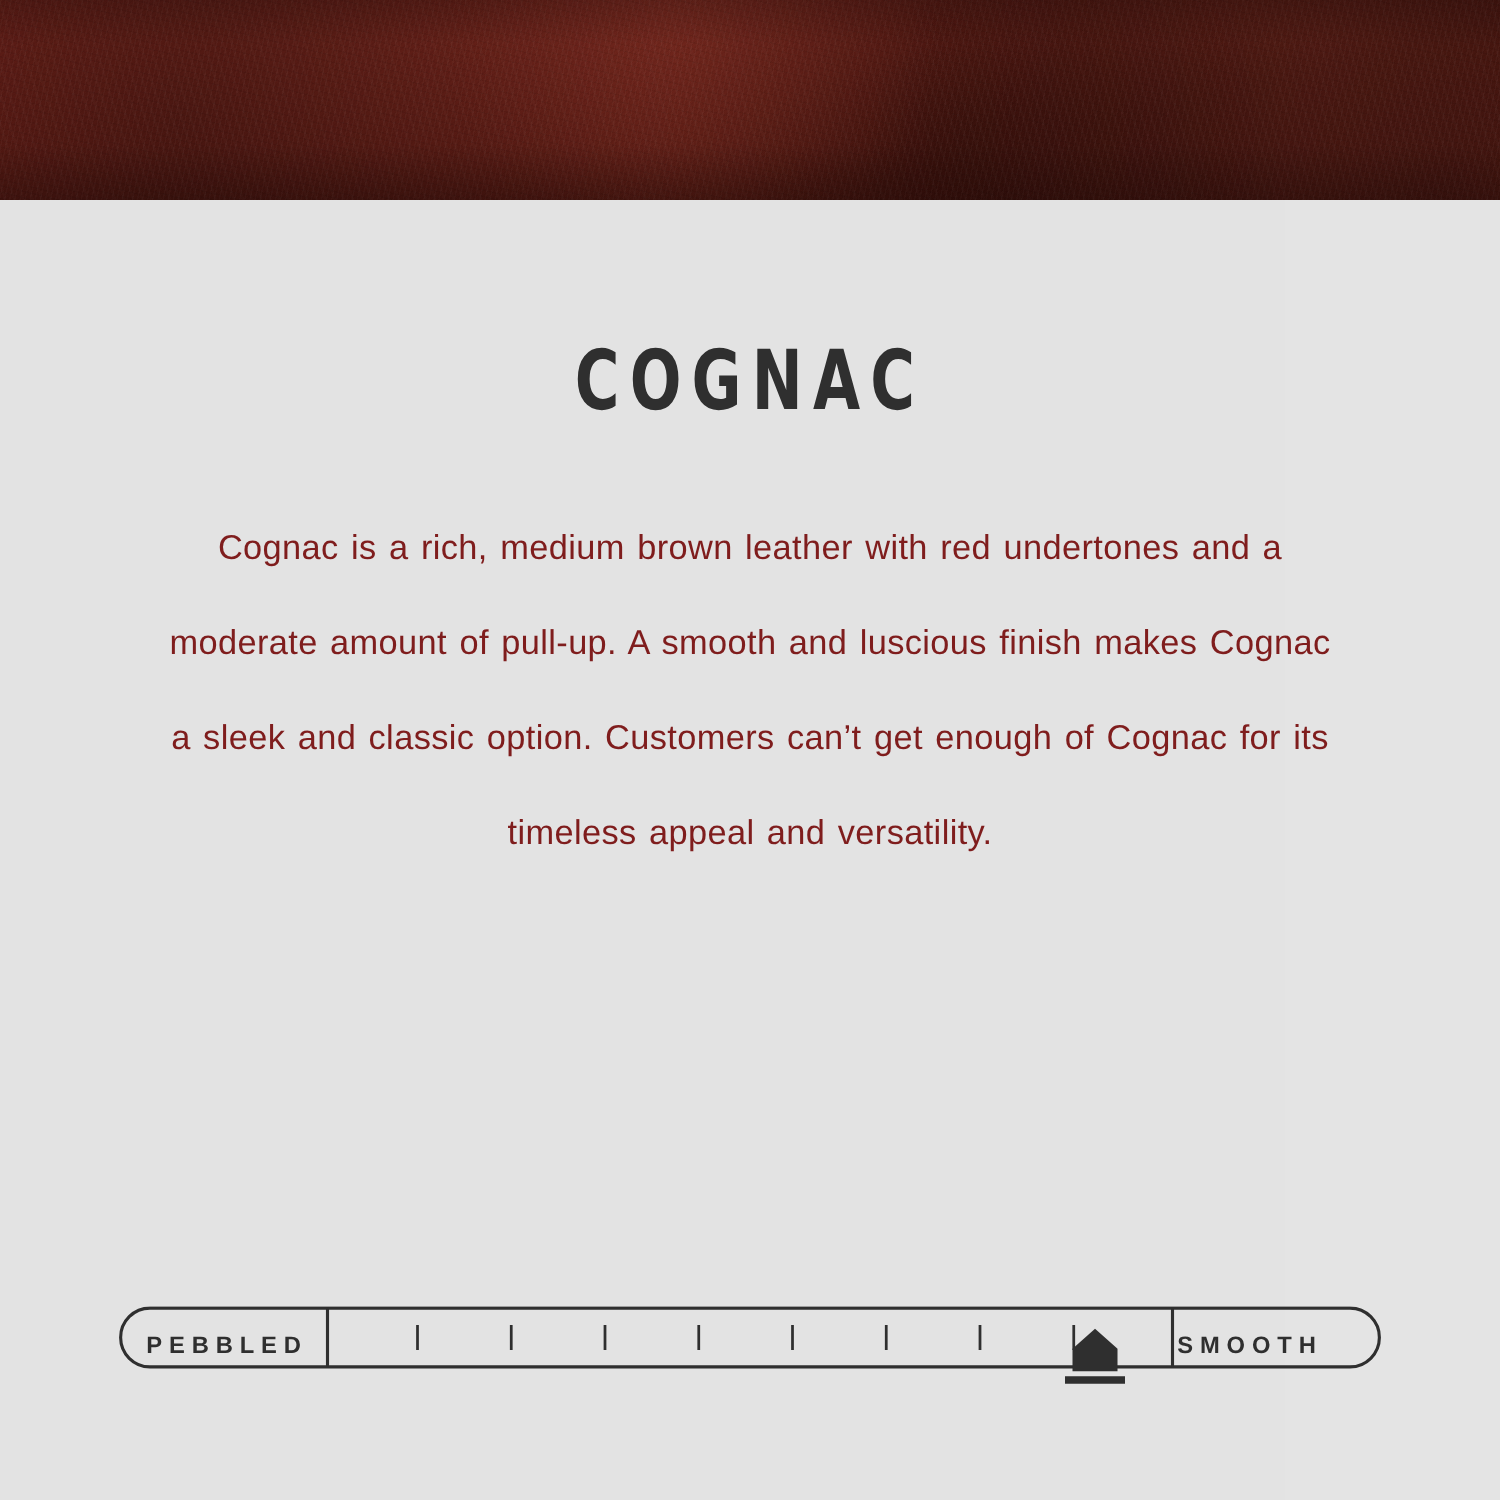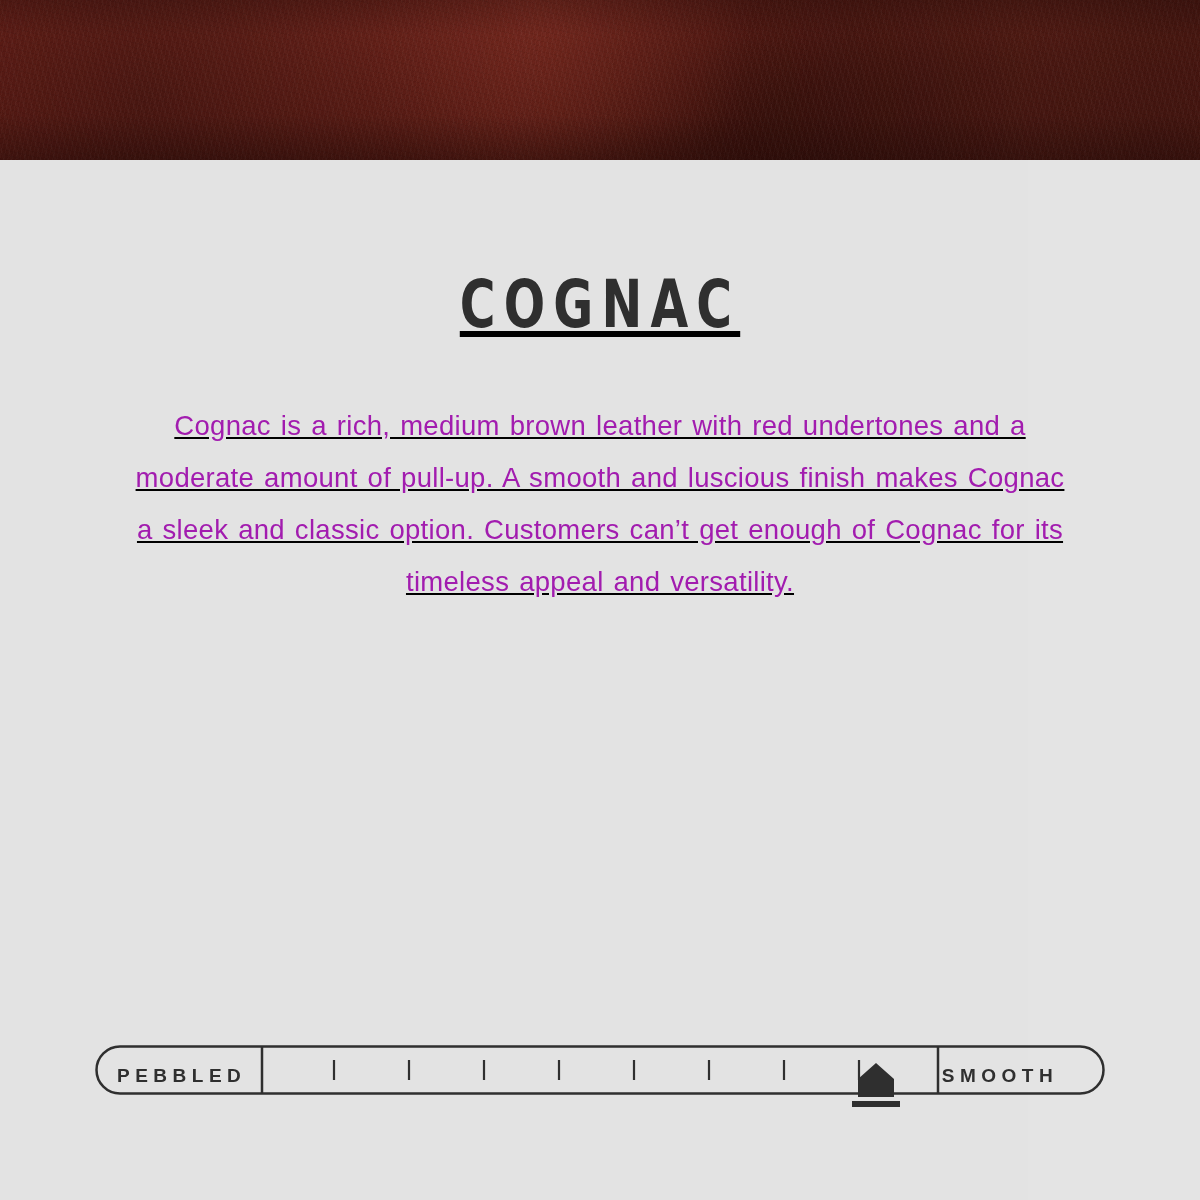--- a/index.html
+++ b/index.html
@@ -12,21 +12,20 @@
     background: #e4e4e4;
     font-family: "Liberation Sans", sans-serif;
     overflow: hidden;
   }
 
   #page {
     position: relative;
     width: 1028px;
     height: 1200px;
     background: #e3e3e3;
-    text-decoration: underline;
   }
 
   
   #swatch {
     position: relative;
     width: 1200px;
     height: 160px;
     overflow: hidden;
     background:
       radial-gradient(ellipse 700px 200px at 30% 20%, rgba(120,40,30,0.55) 0%, rgba(90,26,20,0) 70%),
@@ -79,22 +78,22 @@
   }
 
   #description {
     margin: 0 auto;
     padding-top: 62px;
     width: 930px;
     text-align: center;
     font-family: "Liberation Sans", sans-serif;
     font-size: 27.5px;
     font-weight: 400;
-    color: #a21caf;
-    line-height: 52px;
+    color: #7f1d1d;
+    line-height: 76px;
     letter-spacing: 0.3px;
     word-spacing: 2px;
   }
 
   
   #scales {
     position: absolute;
     left: 0;
     top: 1045px;
     width: 1200px;

